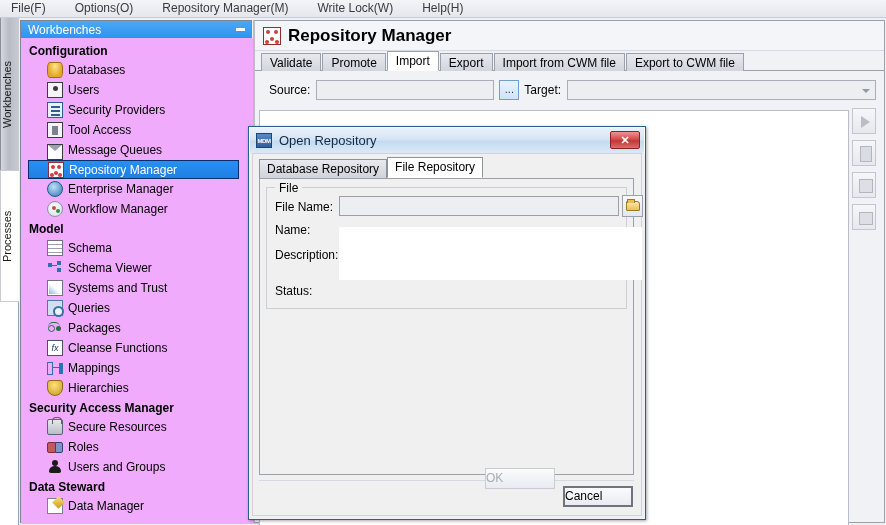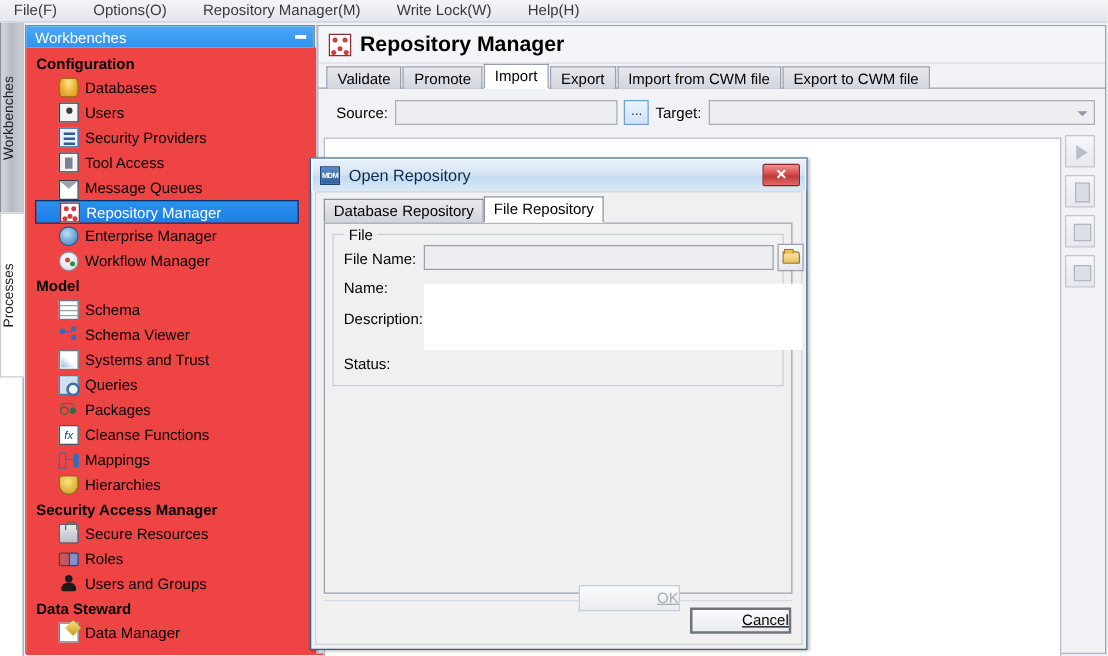--- a/index.html
+++ b/index.html
@@ -55,21 +55,21 @@
     background: linear-gradient(to bottom, #4ba8f5 0%, #2f93ef 100%);
     color: #ffffff; font-size: 12px; display: flex; align-items: center;
     padding-left: 7px; position: relative;
   }
   #wb-min {
     position: absolute; right: 6px; top: 7px; width: 9px; height: 3px;
     background: #ffffff;
   }
   #wb-body {
     position: absolute; left: 0; top: 17px; width: 256px; height: 486px;
-    background: #ef4444; overflow: hidden;
+    background: #f0abfc; overflow: hidden;
   }
   #wb-list {
     position: absolute; left: 0; top: 0; width: 218px; height: 486px;
     padding: 3px 0 0 0;
   }
   .grp {
     font-weight: bold; font-size: 12px; padding: 3px 0 2px 8px; color: #000;
   }
   .row {
     display: flex; align-items: center; height: 20px; padding-left: 26px;
@@ -244,25 +244,24 @@
   }
   #folderbtn {
     position: absolute; left: 355px; top: 7px; width: 21px; height: 22px;
     background: linear-gradient(to bottom,#f7f8fa,#e4e7ed);
     border: 1px solid #9aa0ab;
   }
   #dlg-footer {
     position: absolute; right: 8px; bottom: 8px; display: flex;
   }
   .dbtn {
-    width: 81px; height: 21px; font-size: 12px; text-align: right;
+    width: 70px; height: 21px; font-size: 12px; text-align: left;
     line-height: 19px; margin-left: 8px;
     background: linear-gradient(to bottom,#fafbfc,#e9ebf0);
     border: 1px solid #9aa0ab;
-    text-decoration: underline;
   }
   .dbtn.disabled { color: #a8acb4; border-color: #c9ccd3; }
   .dbtn.default { border: 2px solid #6e737d; line-height: 17px; margin-top: 18px; }
   #dlg-sep {
     position: absolute; left: 6px; right: 7px; bottom: 34px; height: 1px;
     background: #d6d9df;
   }
 
   
   .ic-db{background:radial-gradient(ellipse at 50% 22%, #ffe489 0%, #e3a82a 70%);border:1px solid #9a6f14;border-radius:3px/6px;}

